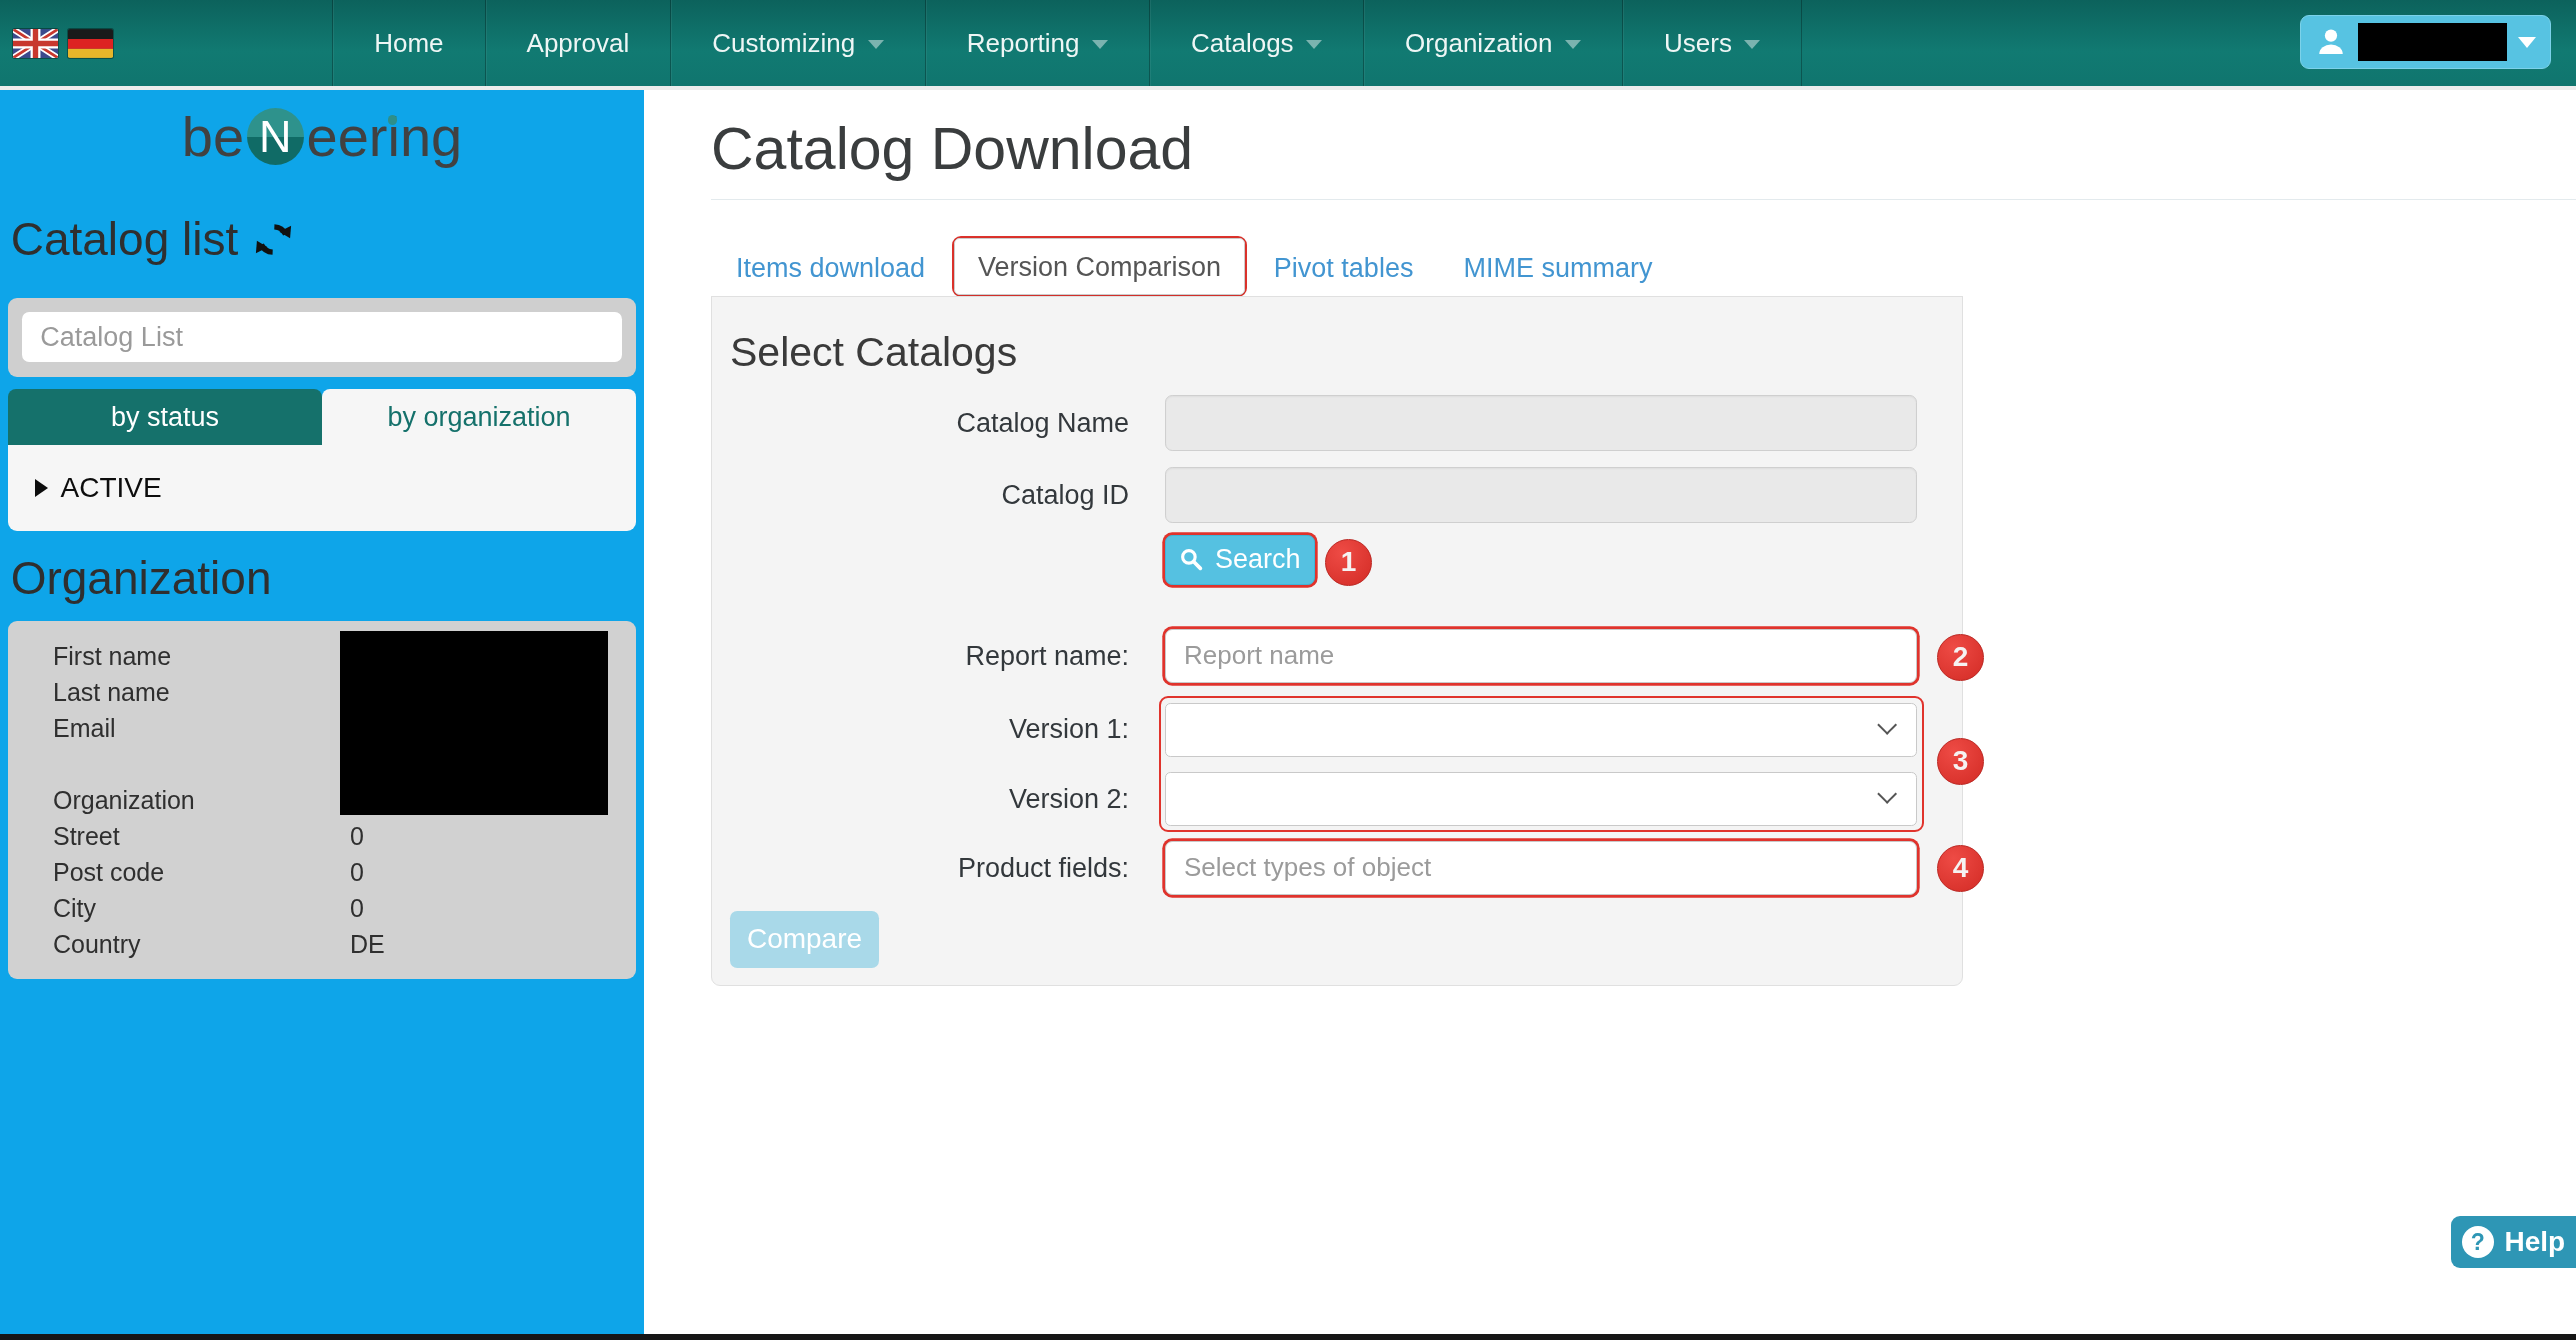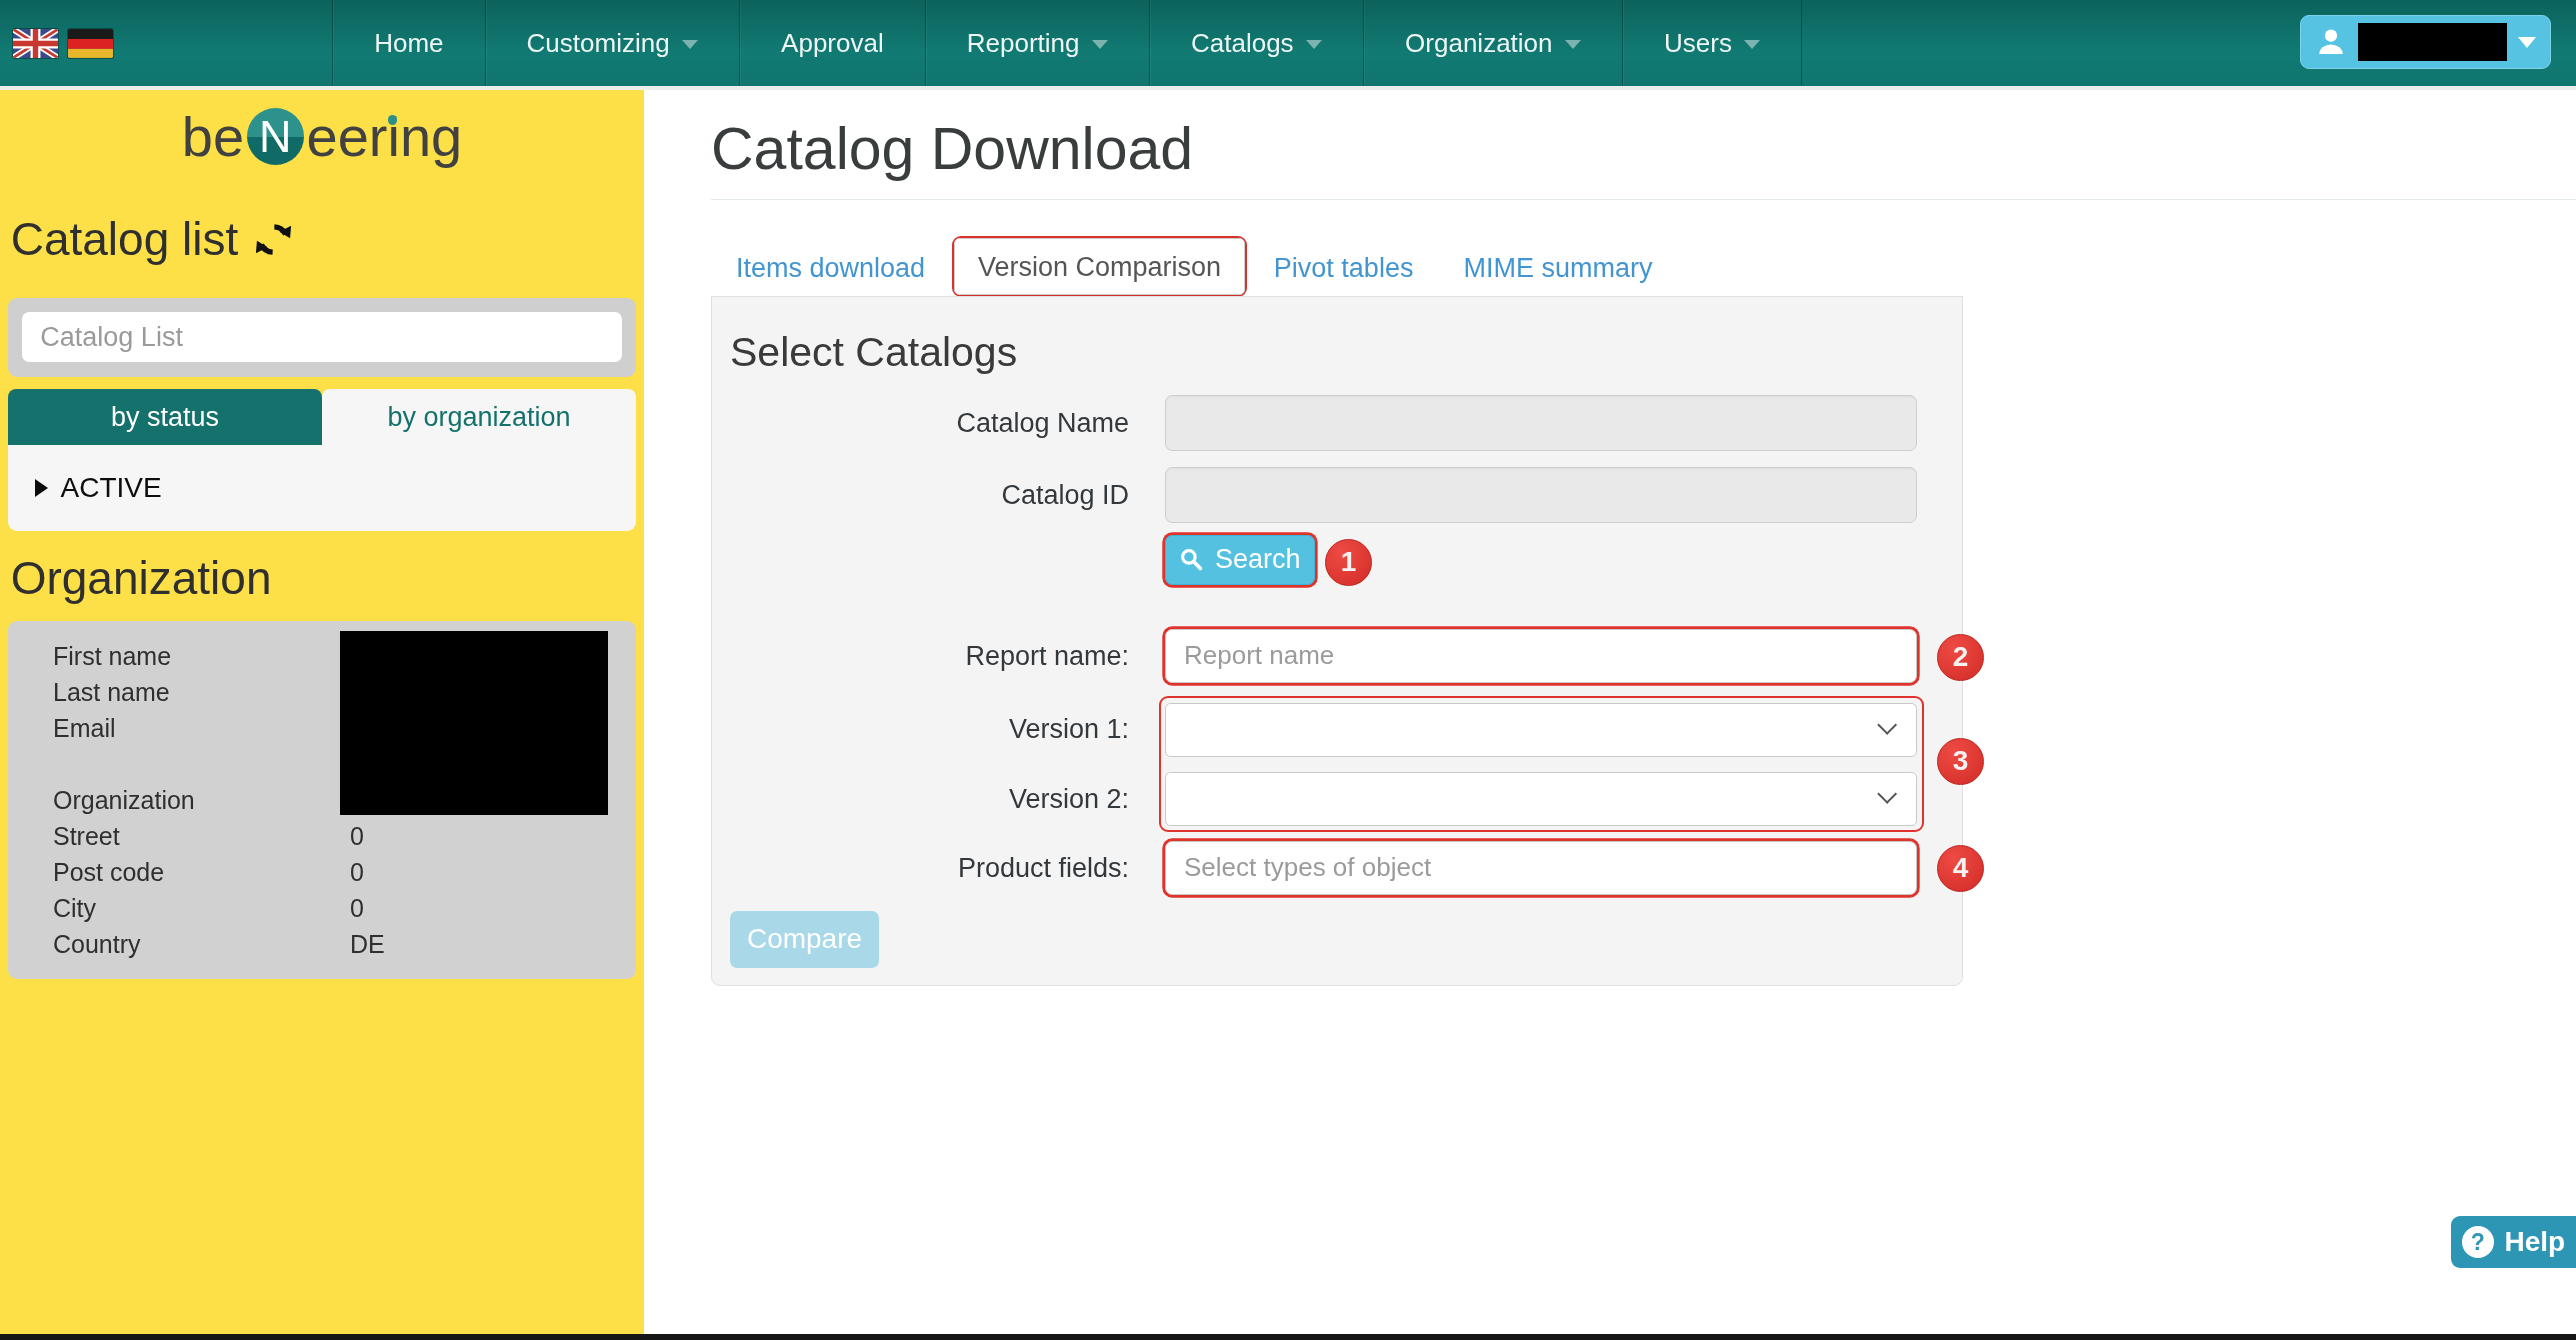--- a/index.html
+++ b/index.html
@@ -33,21 +33,21 @@
     display:flex; align-items:center; padding:0 14.3px; gap:10.7px; cursor:pointer;
   }
   .user-redacted { flex:1; height:38px; background:#000; }
   .user-caret { width:0; height:0; border-left:9.8px solid transparent; border-right:9.8px solid transparent; border-top:11.6px solid #fff; }
 
   
   .content { position:absolute; top:90px; left:0; width:2576px; height:1245px; display:flex; }
   .bottom-strip { position:absolute; bottom:0; left:0; width:2576px; height:6.3px; background:#161616; }
 
   
-  .sidebar { width:644px; height:1245px; background:#fde047; position:relative; flex:none; }
+  .sidebar { width:644px; height:1245px; background:#0ea5e9; position:relative; flex:none; }
   .logo { height:93px; display:flex; align-items:center; justify-content:center; font-size:56px; color:#414141; }
   .logo-left, .logo-right { line-height:56px; }
   .logo-right { position:relative; display:inline-block; }
   .logo-idot { position:absolute; left:81px; top:6.3px; width:9.8px; height:9.8px; border-radius:50%; background:#2e8f89; }
   .logo-circle {
     width:57px; height:57px; border-radius:50%; margin:0 2.7px; vertical-align:-12.5px;
     background:linear-gradient(180deg,#2e928c 0%, #2e928c 50%, #106b66 50%, #106b66 100%);
     display:inline-flex; align-items:center; justify-content:center; color:#fff; font-size:45px;
   }
   .side-h1 { margin:29px 0 0 10.7px; font-size:46px; font-weight:300; color:#2f2f2f; display:flex; align-items:center; gap:14.3px; line-height:54px; }
@@ -139,25 +139,25 @@
       <rect width="50" height="11" y="0" fill="#1a1a1a"></rect>
       <rect width="50" height="11" y="11" fill="#d22"></rect>
       <rect width="50" height="10" y="22" fill="#e8b62a"></rect>
     </svg>
   </div>
   <div class="nav-items">
     <div class="nav-item">
         <span>Home</span>
       </div>
     <div class="nav-item">
+        <span>Approval</span>
+      </div>
+    <div class="nav-item">
         <span>Customizing</span>
         <span class="nav-caret"></span>
-      </div>
-    <div class="nav-item">
-        <span>Approval</span>
       </div>
     <div class="nav-item">
         <span>Reporting</span>
         <span class="nav-caret"></span>
       </div>
     <div class="nav-item">
         <span>Catalogs</span>
         <span class="nav-caret"></span>
       </div>
     <div class="nav-item">

